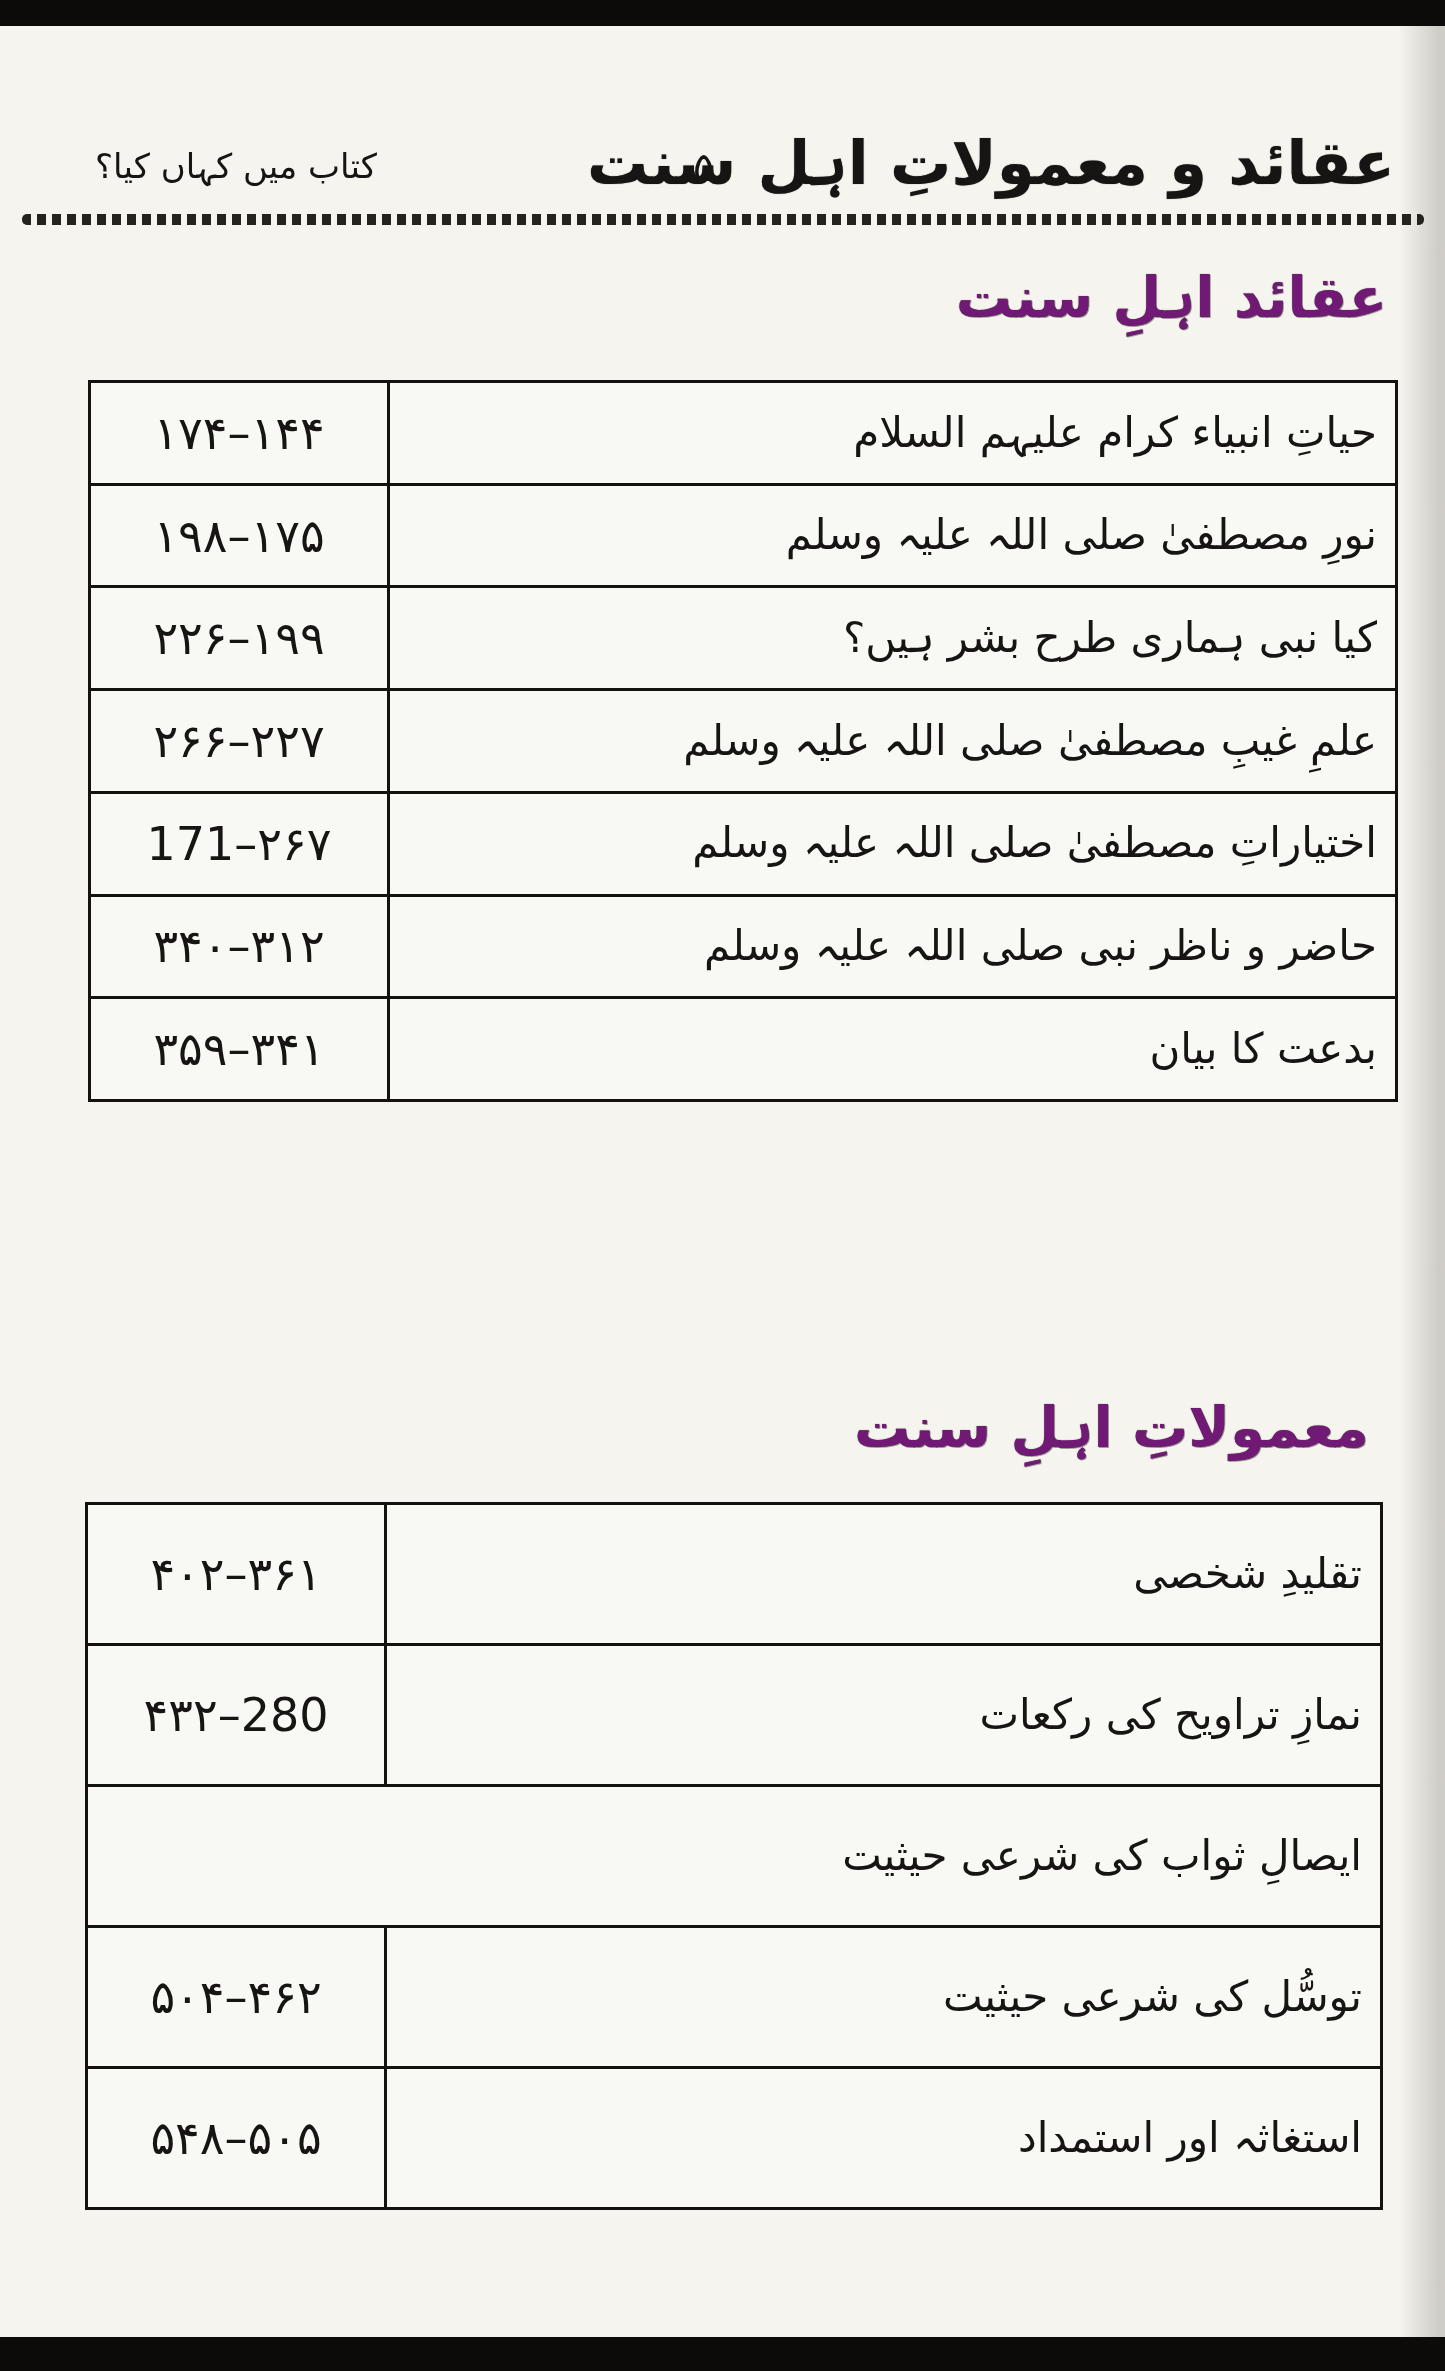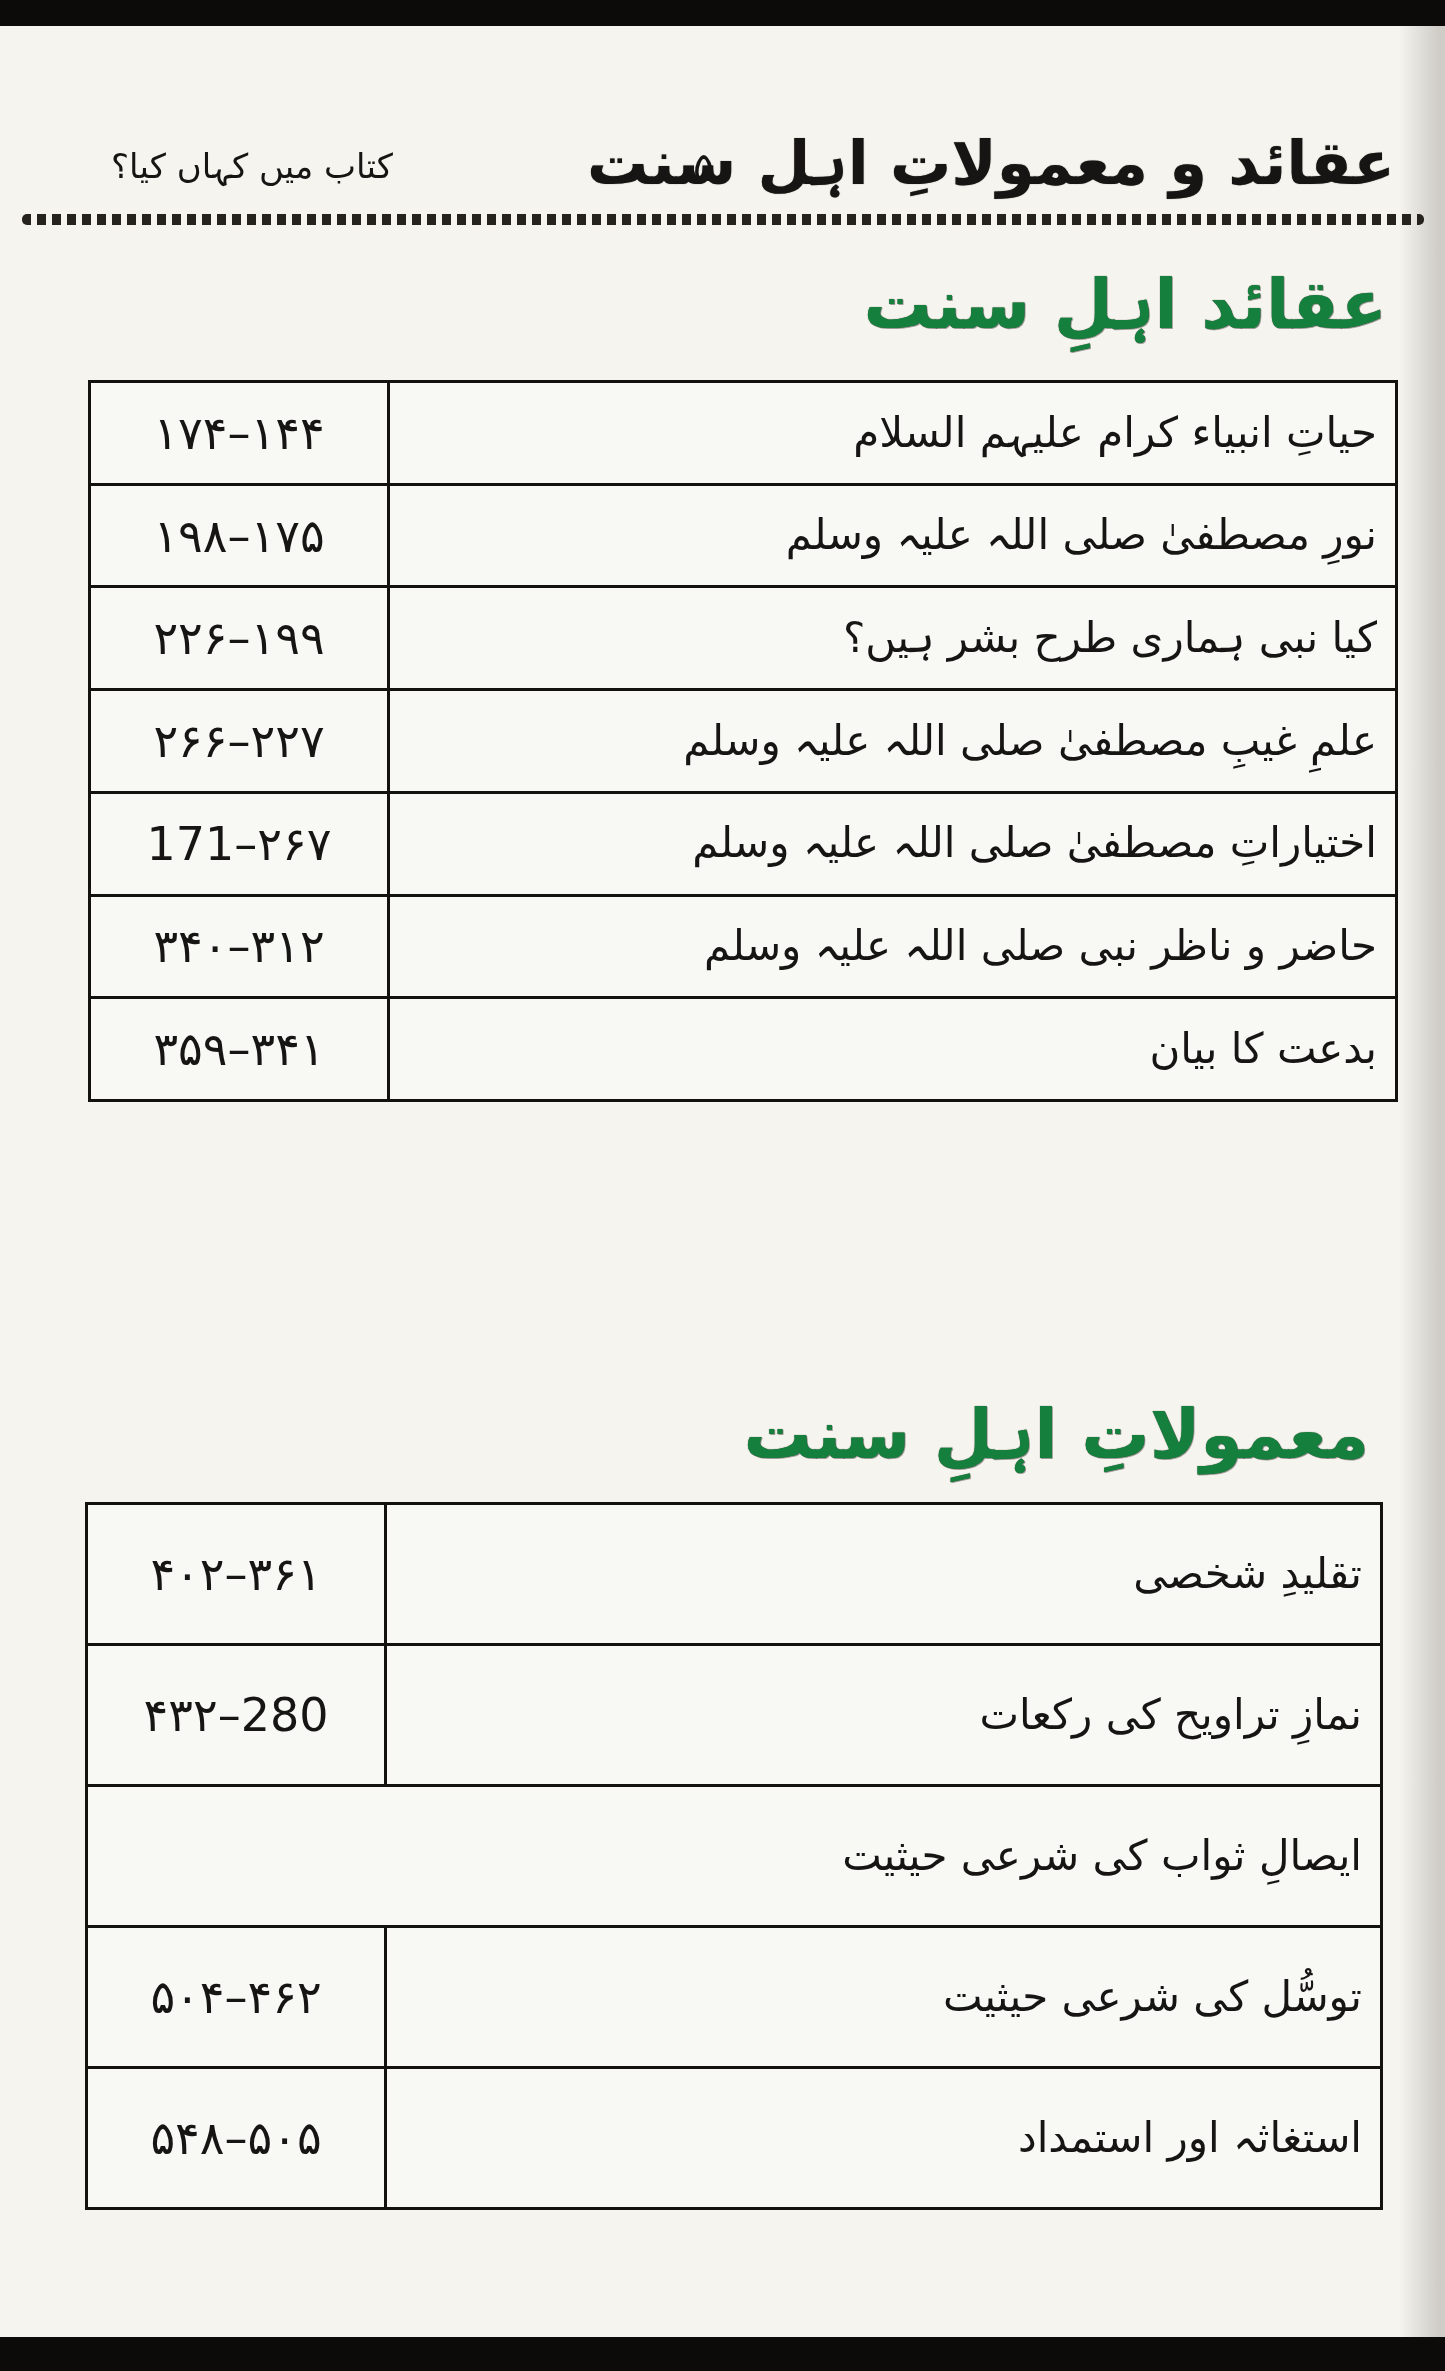--- a/index.html
+++ b/index.html
@@ -11,33 +11,33 @@
   }
   .scan-bar{position:absolute;left:0;width:100%;background:#0c0b0a;}
   .scan-bar.top{top:0;height:26px;}
   .scan-bar.bottom{bottom:0;height:34px;}
   .gutter{
     position:absolute;top:26px;bottom:34px;right:0;width:46px;
     background:linear-gradient(to right, rgba(110,104,98,0) 0%, rgba(110,104,98,0.28) 85%);
   }
   
   .page-header{position:absolute;top:96px;left:95px;right:46px;height:104px;}
-  .hdr-left{position:absolute;left:0;bottom:14px;font-size:34px;direction:rtl;margin-left:16px;}
+  .hdr-left{position:absolute;left:0;bottom:14px;font-size:34px;direction:rtl;}
   .hdr-num{position:absolute;left:598px;bottom:10px;font-size:40px;}
   .hdr-right{position:absolute;right:4px;bottom:2px;font-size:61px;font-weight:bold;direction:rtl;
              text-shadow:0 0 1px rgba(20,18,16,.6);}
   .dotted-sep{
     position:absolute;top:214px;left:22px;width:1402px;height:11px;
     background:repeating-linear-gradient(to right,#26231f 0 9px,transparent 9px 15px);
     border-radius:5px;
   }
   
   .section-heading{
-    position:absolute;font-size:68px;font-weight:bold;direction:rtl;line-height:1.15;
-    color:#15803d;text-shadow:0 0 1px rgba(20,17,14,.75), 1px 1px 0 rgba(20,17,14,.35);
+    position:absolute;font-size:56px;font-weight:bold;direction:rtl;line-height:1.15;
+    color:#701a75;text-shadow:0 0 1px rgba(20,17,14,.75), 1px 1px 0 rgba(20,17,14,.35);
   }
   .heading-1{top:266px;right:58px;}
   .heading-2{top:1396px;right:76px;}
   
   .contents-table{
     position:absolute;left:88px;width:1310px;
     border:3px solid #14120f;box-sizing:border-box;
     display:flex;flex-direction:column;background:rgba(255,255,255,0.35);
   }
   .table-1{top:380px;height:722px;}

